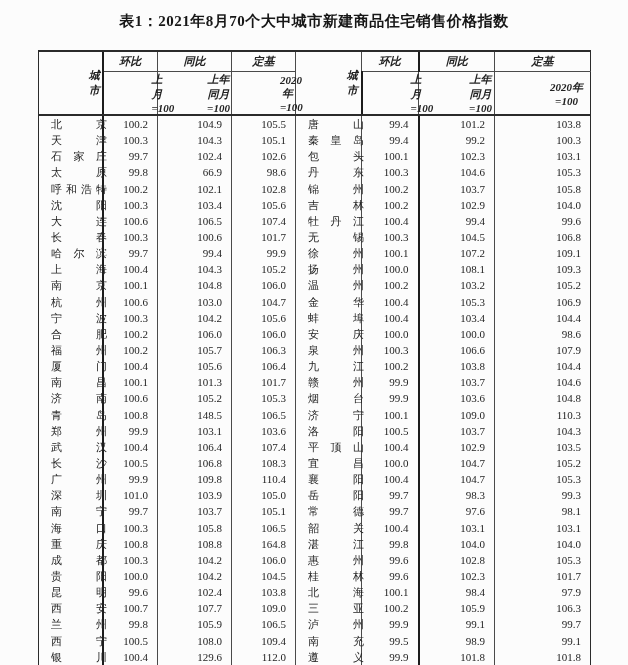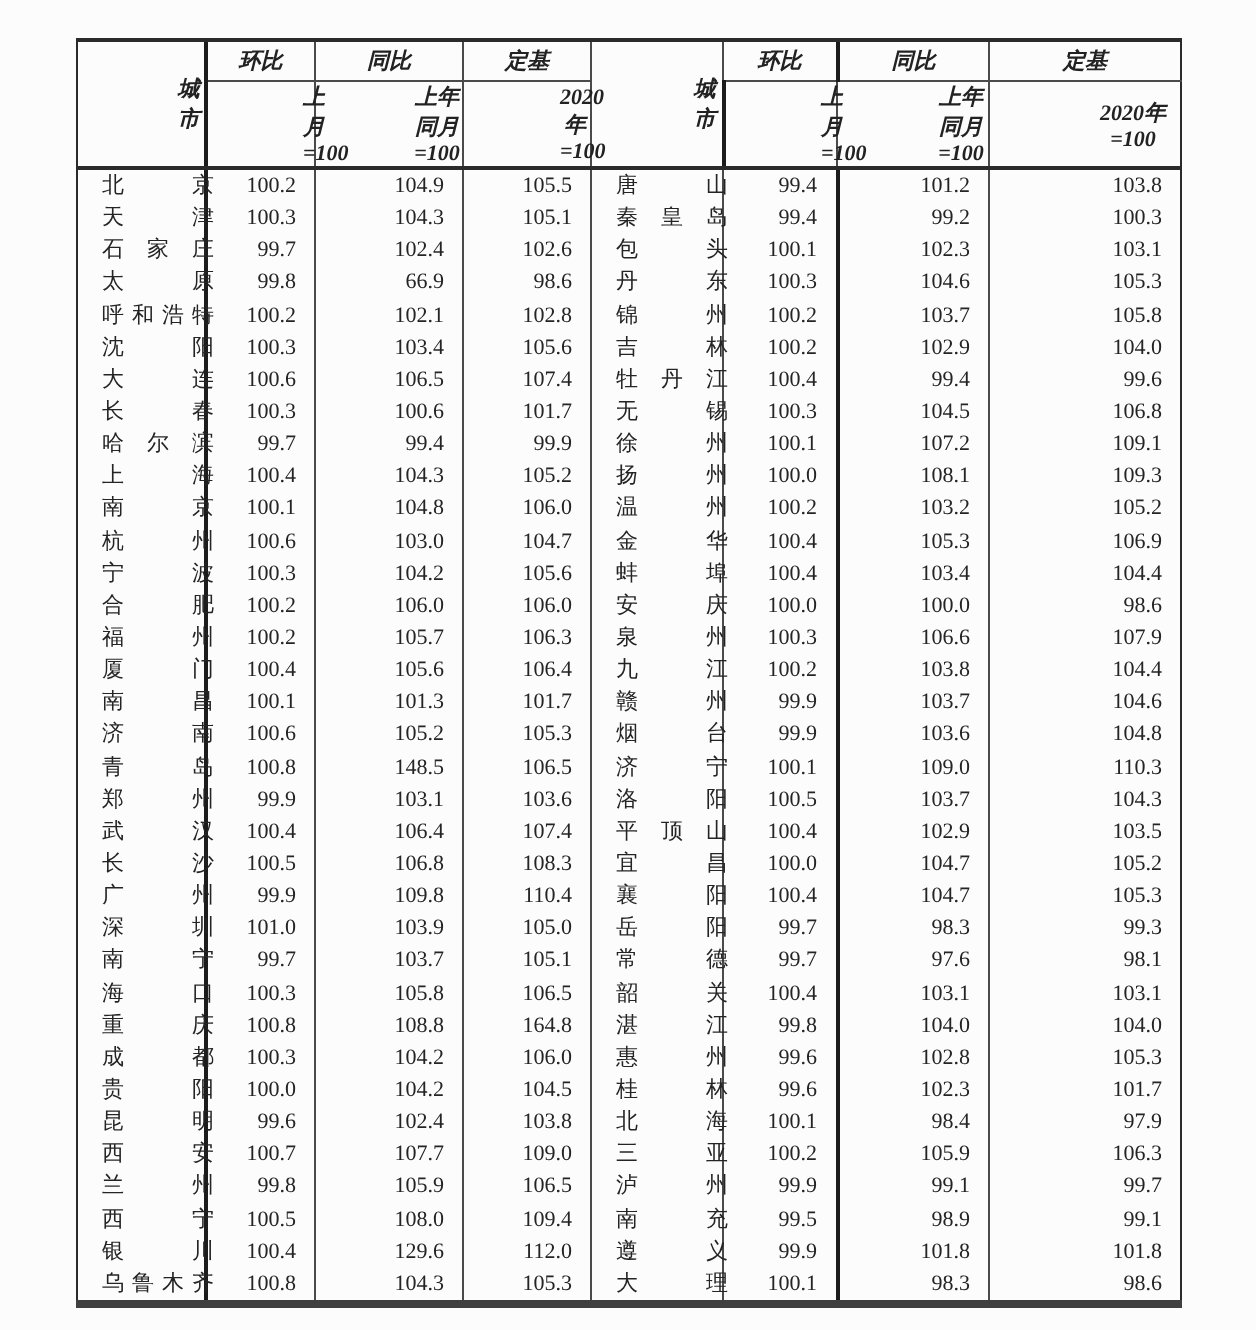--- a/index.html
+++ b/index.html
@@ -84,20 +84,21 @@
     text-align: justify;
     text-align-last: justify;
     white-space: nowrap;
   }
   td.num { text-align: right; padding-right: 9px; }
 </style>
 </head>
 <body>
 
 <div class="page">
+  <div class="title">表1：2021年8月70个大中城市新建商品住宅销售价格指数</div>
 
   <table class="idx">
     <colgroup>
       <col class="c-city1">
         <col class="c-mom1">
         <col class="c-yoy1">
         <col class="c-fix1">
       <col class="c-city2">
         <col class="c-mom2">
         <col class="c-yoy2">

